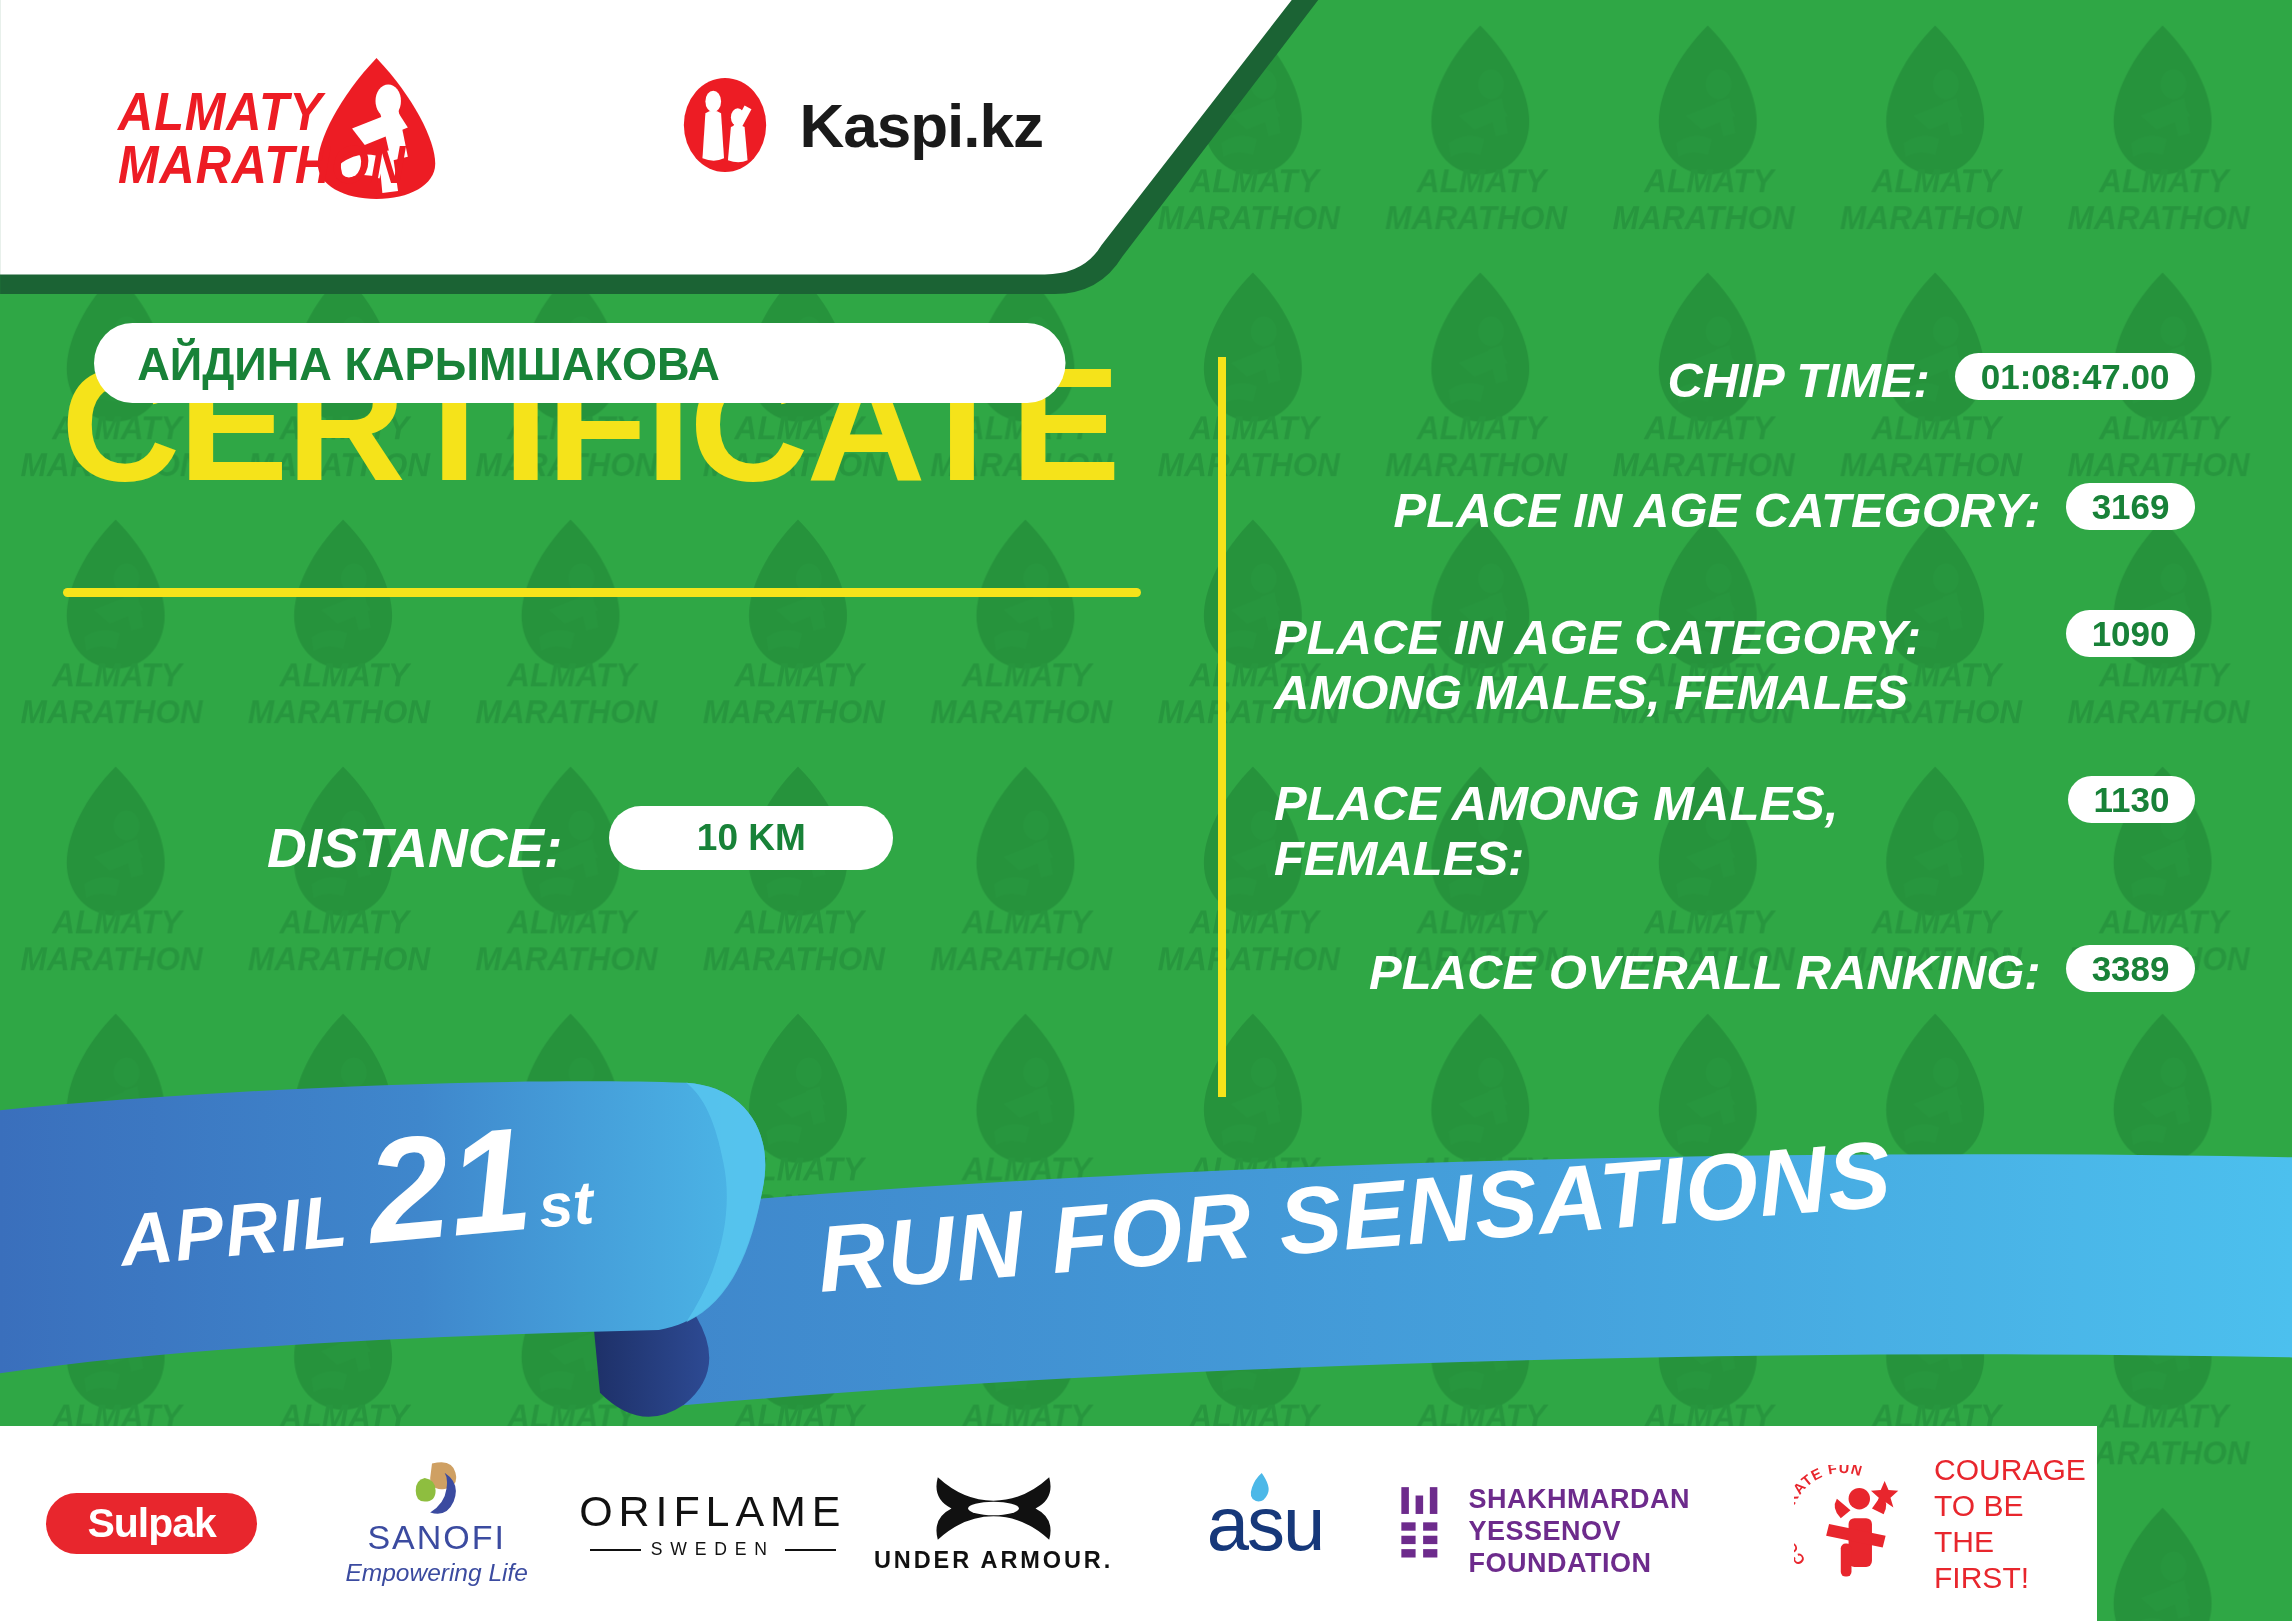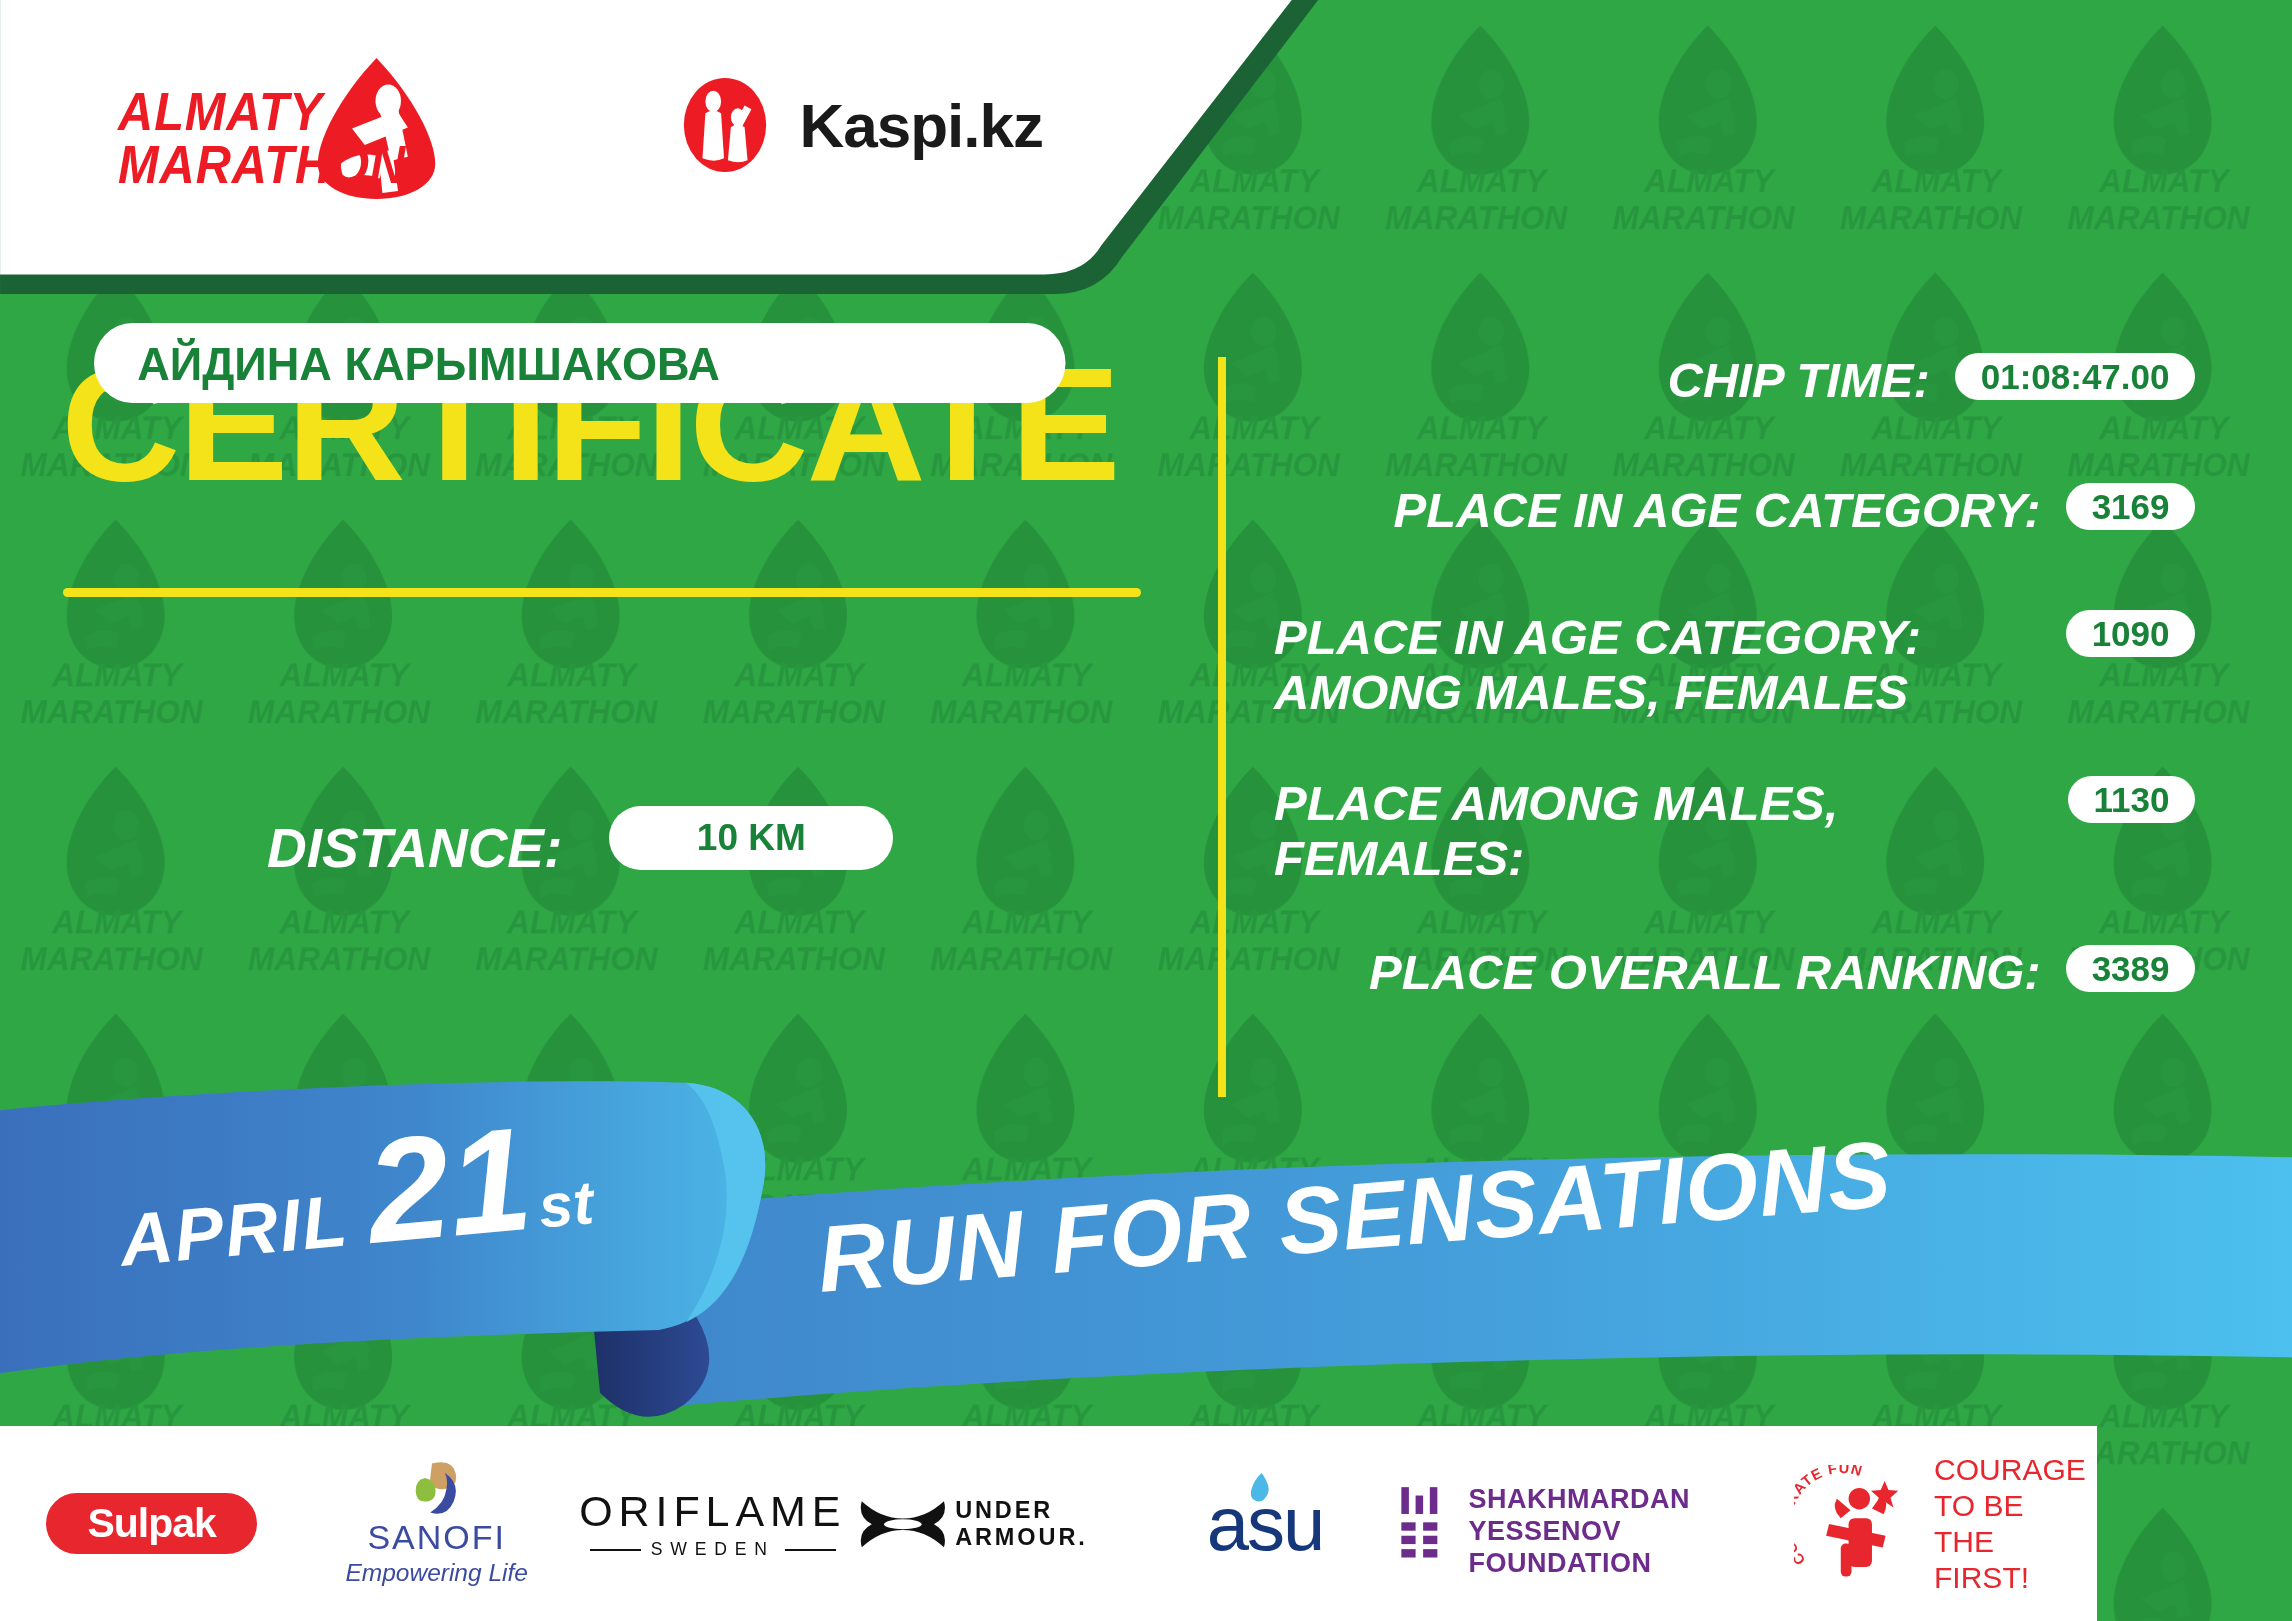--- a/index.html
+++ b/index.html
@@ -184,21 +184,21 @@
   #sanofi-word { color:#3b4ba0; font-size:34px; letter-spacing:2px; font-family:"Liberation Sans", sans-serif;}
   #sanofi-tag { color:#3b4ba0; font-size:24.5px; font-style:italic; font-family:Liberation Sans, sans-serif;}
 
   
   #sp-oriflame { width:304px; flex-direction:column; gap:3.9px; }
   #oriflame-word { color:#111; font-size:43px; letter-spacing:5.9px; font-family:"Liberation Sans", sans-serif;}
   #oriflame-sub { color:#111; font-size:17.6px; letter-spacing:7.8px; display:flex; align-items:center; gap:9.8px; font-family:"Liberation Sans", sans-serif;}
   .ori-rule { width:51px; height:2px; background:#111; display:inline-block;}
 
   
-  #sp-ua { width:294px; flex-direction:row; gap:5.9px; }
+  #sp-ua { width:294px; flex-direction:column; gap:5.9px; }
   #ua-word { color:#111; font-weight:bold; font-size:23.5px; letter-spacing:2.9px; font-family:"Liberation Sans", sans-serif;}
 
   
   #sp-asu { width:284px; }
   #asu-word { color:#16387a; font-size:76px; font-family:"Liberation Sans", sans-serif; position:relative; letter-spacing:-2px;}
 
   
   #sp-yessenov { width:421px; gap:21.6px; }
   #yes-text { color:#6d2b8c; font-weight:bold; font-size:27px; line-height:32px; white-space:pre-line; font-family:Liberation Sans, sans-serif; letter-spacing:0.5px;margin-top:14px;}
 

